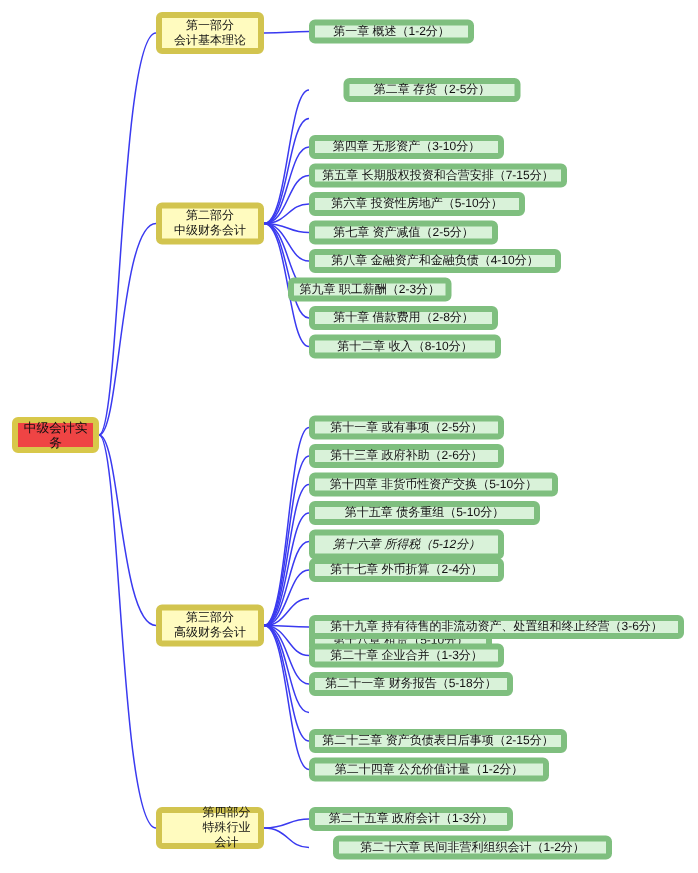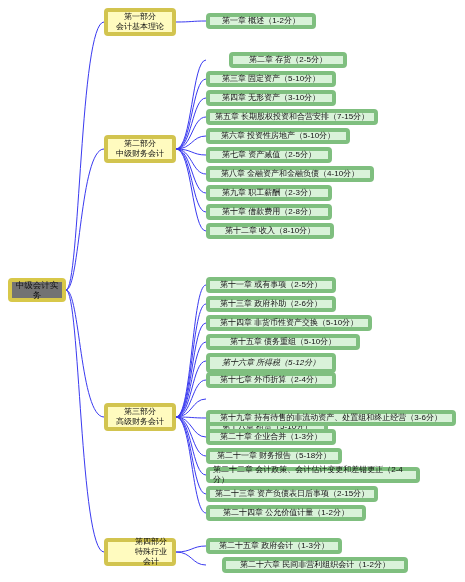--- a/index.html
+++ b/index.html
@@ -21,21 +21,21 @@
     font-size:8px;
     line-height:10px;
     text-align:center;
     display:flex;
     align-items:center;
     justify-content:center;
     padding:1px 3px;
     white-space:pre-line;
   }
   .root{
-    background:#737373;
+    background:#ef4444;
     border-color:#d8c84a;
     font-size:8.5px;
     font-weight:normal;
   }
   .lvl1{
     background:#fffbbf;
     border-color:#d2c44f;
     font-size:8px;
   }
   .lvl2{
@@ -93,43 +93,41 @@
 
   <div class="node root" style="left:8px;top:278px;width:58px;height:24px;">中级会计实务</div>
 
   <div class="node lvl1" style="left:104px;top:8px;width:72px;height:28px;">第一部分
 会计基本理论</div>
   <div class="node lvl2" style="left:206px;top:13px;width:110px;height:16px;">第一章 概述（1-2分）</div>
 
   <div class="node lvl1" style="left:104px;top:135px;width:72px;height:28px;">第二部分
 中级财务会计</div>
   <div class="node lvl2" style="left:206px;top:52px;width:118px;height:16px;margin-left:23px;">第二章 存货（2-5分）</div>
-  <div class="node lvl2" style="left:206px;top:71px;width:130px;height:16px;">第三章 固定资产（5-10分）</div>
   <div class="node lvl2" style="left:206px;top:90px;width:130px;height:16px;">第四章 无形资产（3-10分）</div>
   <div class="node lvl2" style="left:206px;top:109px;width:172px;height:16px;">第五章 长期股权投资和合营安排（7-15分）</div>
   <div class="node lvl2" style="left:206px;top:128px;width:144px;height:16px;">第六章 投资性房地产（5-10分）</div>
   <div class="node lvl2" style="left:206px;top:147px;width:126px;height:16px;">第七章 资产减值（2-5分）</div>
   <div class="node lvl2" style="left:206px;top:166px;width:168px;height:16px;">第八章 金融资产和金融负债（4-10分）</div>
-  <div class="node lvl2" style="left:206px;top:185px;width:126px;height:16px;">第九章 职工薪酬（2-3分）</div>
+  <div class="node lvl2" style="left:192px;top:185px;width:109px;height:16px;">第九章 职工薪酬（2-3分）</div>
   <div class="node lvl2" style="left:206px;top:204px;width:126px;height:16px;">第十章 借款费用（2-8分）</div>
   <div class="node lvl2" style="left:206px;top:223px;width:128px;height:16px;">第十二章 收入（8-10分）</div>
 
   <div class="node lvl1" style="left:104px;top:403px;width:72px;height:28px;">第三部分
 高级财务会计</div>
   <div class="node lvl2" style="left:206px;top:277px;width:130px;height:16px;">第十一章 或有事项（2-5分）</div>
   <div class="node lvl2" style="left:206px;top:296px;width:130px;height:16px;">第十三章 政府补助（2-6分）</div>
   <div class="node lvl2" style="left:206px;top:315px;width:166px;height:16px;">第十四章 非货币性资产交换（5-10分）</div>
   <div class="node lvl2" style="left:206px;top:334px;width:154px;height:16px;">第十五章 债务重组（5-10分）</div>
   <div class="node lvl2" style="left:206px;top:353px;width:130px;height:20px;font-style:italic;">第十六章 所得税（5-12分）</div>
   <div class="node lvl2" style="left:206px;top:372px;width:130px;height:16px;">第十七章 外币折算（2-4分）</div>
   <div class="node lvl2" style="left:206px;top:391px;width:122px;height:16px;margin-top:28px;">第十八章 租赁（5-10分）</div>
   <div class="node lvl2" style="left:206px;top:410px;width:250px;height:16px;">第十九章 持有待售的非流动资产、处置组和终止经营（3-6分）</div>
   <div class="node lvl2" style="left:206px;top:429px;width:130px;height:16px;">第二十章 企业合并（1-3分）</div>
   <div class="node lvl2" style="left:206px;top:448px;width:136px;height:16px;">第二十一章 财务报告（5-18分）</div>
-  <div class="node lvl2" style="left:206px;top:467px;width:214px;height:16px;">第二十二章 会计政策、会计估计变更和差错更正（2-4分）</div>
   <div class="node lvl2" style="left:206px;top:486px;width:172px;height:16px;">第二十三章 资产负债表日后事项（2-15分）</div>
   <div class="node lvl2" style="left:206px;top:505px;width:160px;height:16px;">第二十四章 公允价值计量（1-2分）</div>
 
   <div class="node lvl1" style="left:104px;top:538px;width:72px;height:28px;padding-left:25px;">第四部分
 特殊行业会计</div>
   <div class="node lvl2" style="left:206px;top:538px;width:136px;height:16px;">第二十五章 政府会计（1-3分）</div>
   <div class="node lvl2" style="left:206px;top:557px;width:186px;height:16px;margin-left:16px;">第二十六章 民间非营利组织会计（1-2分）</div>
 
 </div>
 

